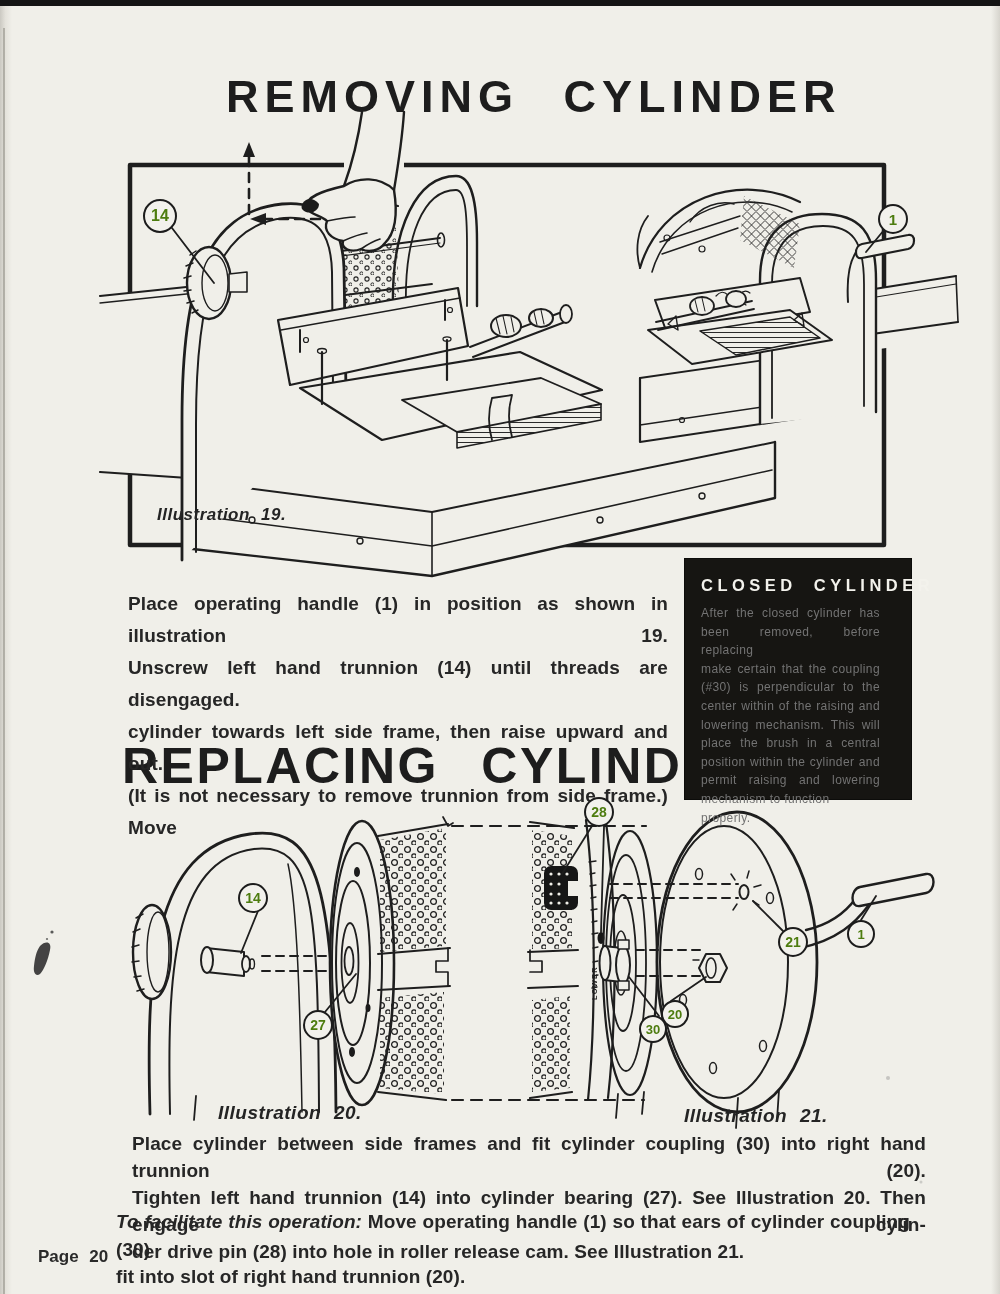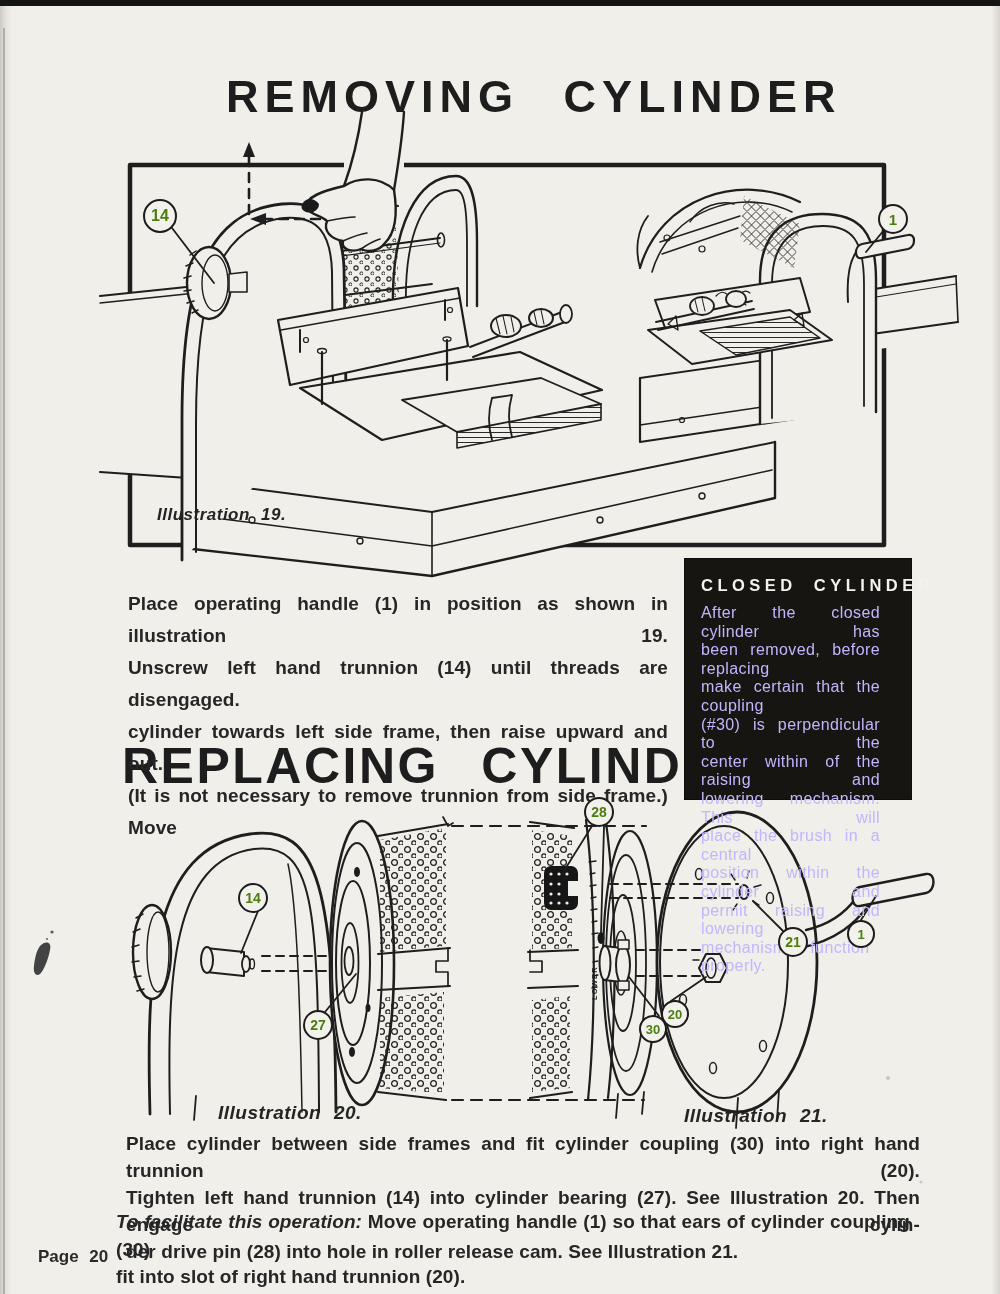--- a/index.html
+++ b/index.html
@@ -31,21 +31,21 @@
     line-height:1;
   }
   #h-removing{left:226px;top:74px;font-size:45px;letter-spacing:6px;word-spacing:26px;}
   #h-replacing{left:122px;top:741px;font-size:50px;letter-spacing:2.5px;word-spacing:26px;}
 
   .para{position:absolute;font-size:19px;line-height:32px;color:#262626;letter-spacing:.1px;}
   .para.just-all > div{text-align:justify;text-align-last:justify;}
   .para.just > div{text-align:justify;text-align-last:justify;}
   .para.just > div:last-child{text-align:left;text-align-last:left;}
   #para1{left:128px;top:588px;width:540px;font-weight:600;}
-  #para2{left:126px;top:1130px;width:794px;line-height:27px;font-weight:600;}
+  #para2{left:132px;top:1130px;width:794px;line-height:27px;font-weight:600;}
   #para3{left:116px;top:1208px;width:794px;line-height:27.5px;font-weight:700;}
   #para3 .l1{text-align:justify;text-align-last:justify;}
   #para3 .lead{font-style:italic;}
 
   .caption{
     position:absolute;font-style:italic;font-weight:700;color:#242424;white-space:nowrap;
   }
   #cap19{left:157px;top:505px;font-size:17px;letter-spacing:.5px;word-spacing:6px;}
   #cap20{left:218px;top:1102px;font-size:19px;letter-spacing:.5px;word-spacing:7px;}
   #cap21{left:684px;top:1105px;font-size:19px;letter-spacing:.5px;word-spacing:7px;}
@@ -57,21 +57,21 @@
     position:absolute;left:684px;top:558px;width:228px;height:242px;
     background:#161512;
     box-shadow:0 0 0 1px #0c0c0a inset;
     box-sizing:border-box;
     padding:14px 32px 0 17px;
   }
   #closedbox .cb-title{
     color:#f3f2ec;font-size:16.5px;font-weight:700;letter-spacing:4.5px;word-spacing:8px;
     white-space:nowrap;margin:4px 0 9px 0;
   }
-  #closedbox .cbody{font-size:16px;line-height:18.6px;color:#c4b5fd;letter-spacing:.4px;}
+  #closedbox .cbody{font-size:12px;line-height:18.6px;color:#737373;letter-spacing:.4px;}
   #closedbox .cbody > div{text-align:justify;text-align-last:justify;}
   #closedbox .cbody > div:last-child{text-align:left;text-align-last:left;}
 
   
   .callout{
     position:absolute;box-sizing:border-box;border:2.5px solid #1c1c1c;border-radius:50%;
     background:#f2f1ec;display:flex;align-items:center;justify-content:center;
     font-weight:700;color:#4d7c0f;z-index:6;
   }
   svg{position:absolute;left:0;top:0;}

